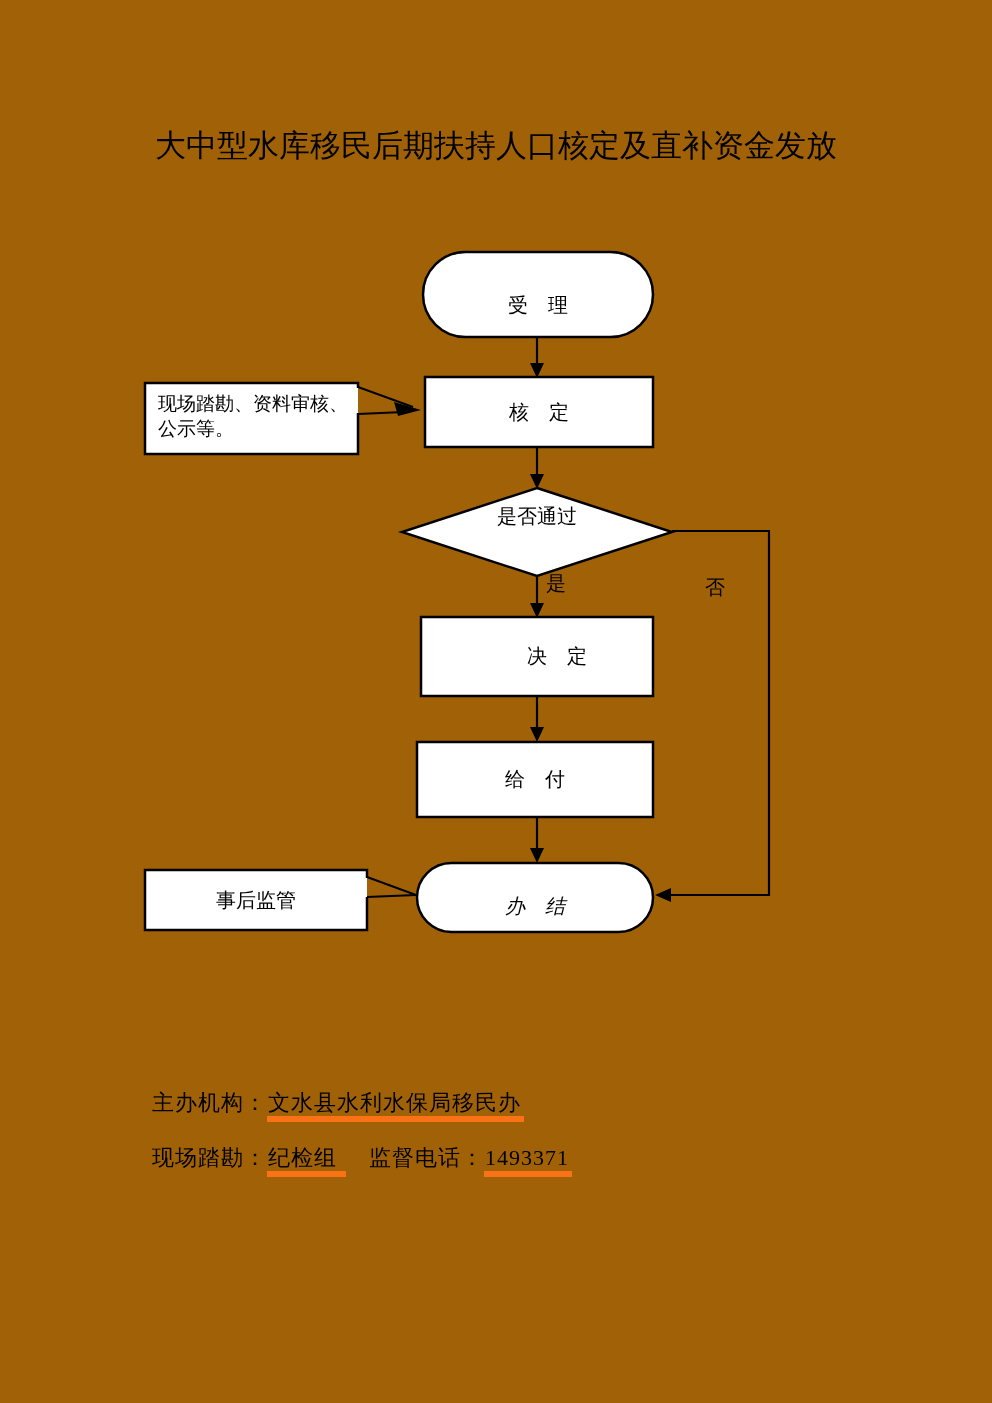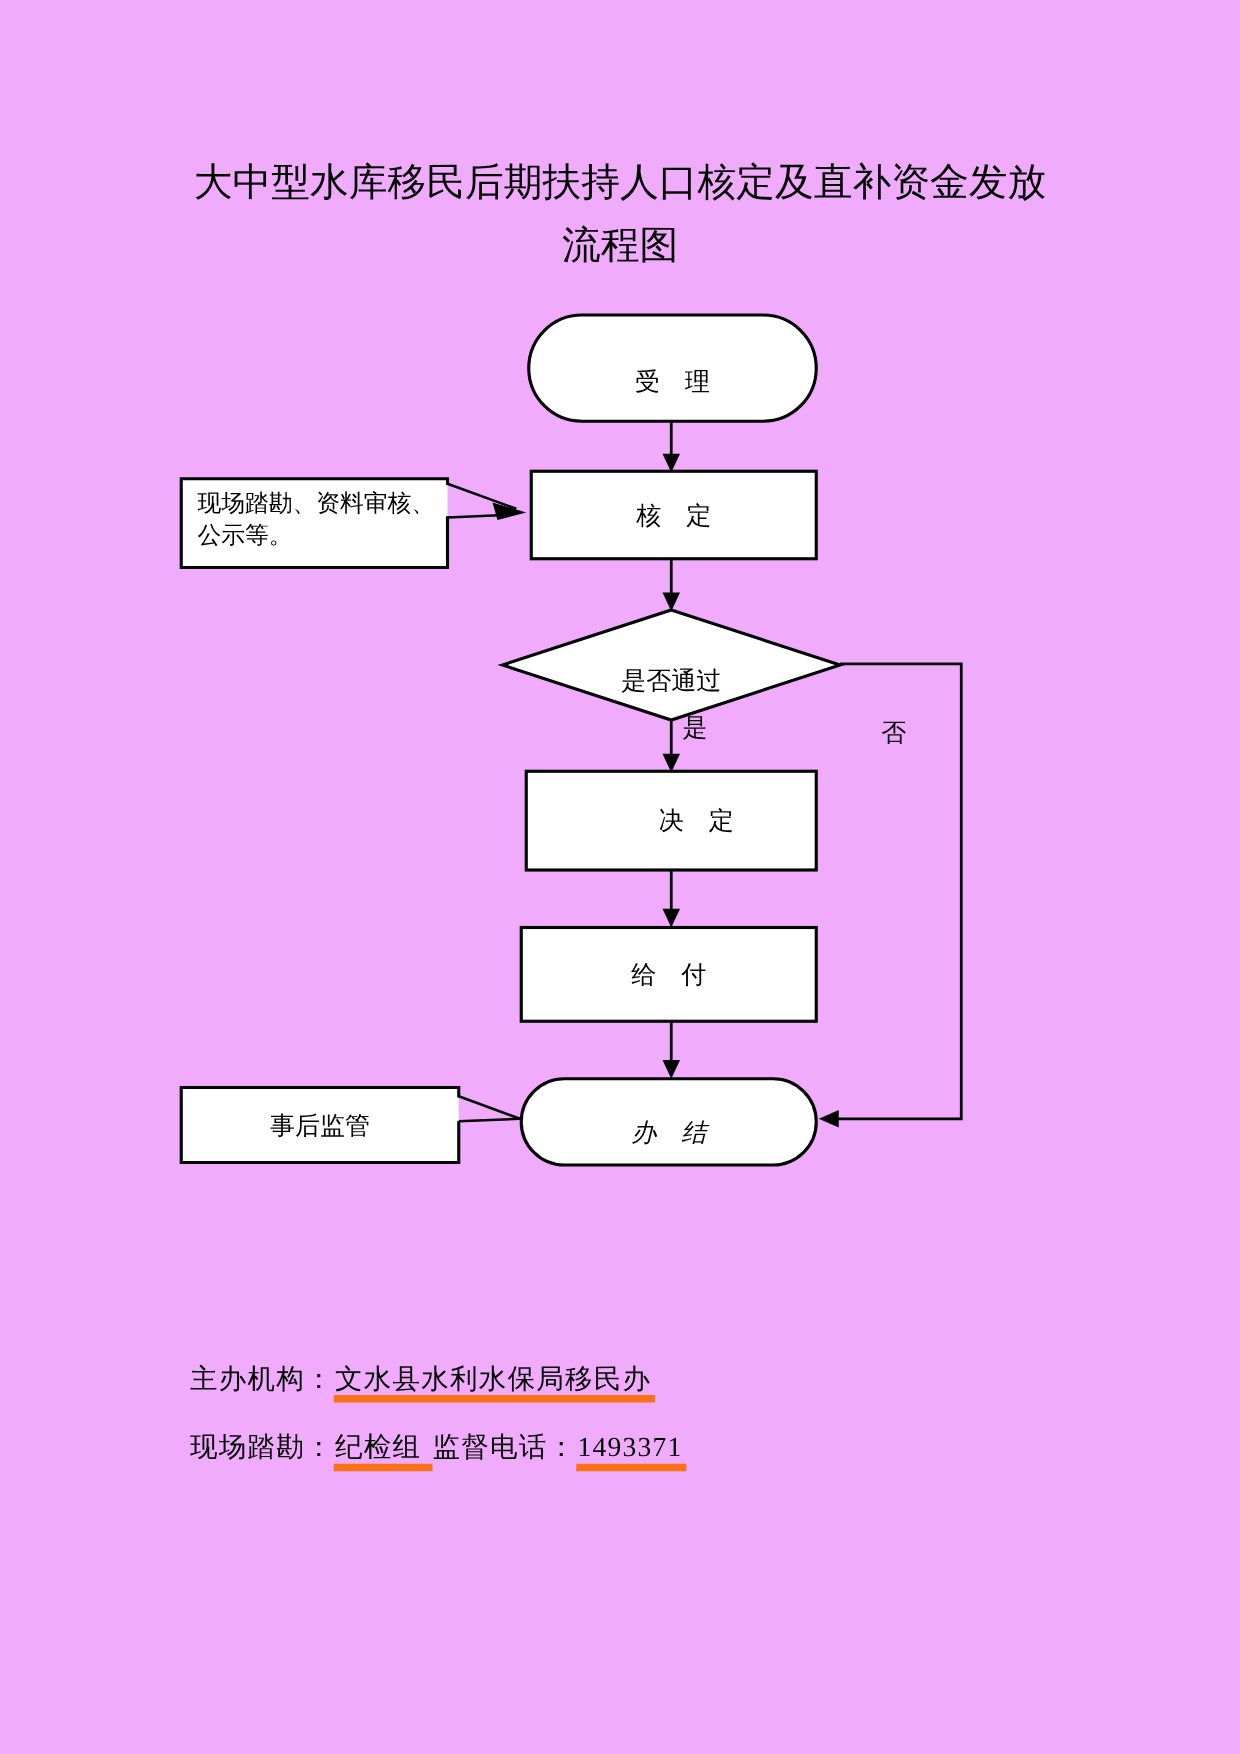--- a/index.html
+++ b/index.html
@@ -1,21 +1,21 @@
 <!DOCTYPE html>
 <html><head>
 <meta charset="utf-8">
 <style>
   html, body { margin: 0; padding: 0; background: #888; }
   .page {
     position: relative;
     width: 992px;
     height: 1403px;
     margin: 0 auto;
-    background: #f0abfc;
+    background: #a16207;
     color: #000000;
     font-family: "Liberation Serif", "DejaVu Serif", serif;
     overflow: hidden;
   }
   .title-line {
     position: absolute;
     left: 0;
     width: 992px;
     text-align: center;
     font-size: 31px;
@@ -61,29 +61,28 @@
     letter-spacing: 1px;
     white-space: nowrap;
   }
   #footer-line1 { top: 1088px; }
   #footer-line2 { top: 1143px; }
   .u {
     border-bottom: 6px solid #f97316;
     padding: 0 3px 1px 1px;
   }
   .u-trail { padding-right: 9px; }
-  .gap-left { margin-left: 0; }
+  .gap-left { margin-left: 23px; }
 </style>
 </head>
 <body>
 
 <div class="page">
 
   <div class="title-line" id="title1">大中型水库移民后期扶持人口核定及直补资金发放</div>
-  <div class="title-line" id="title2">流程图</div>
 
   <svg class="diagram" viewBox="0 0 992 1403">
     <g fill="none" stroke="#000000" stroke-width="2.2">
 
       <line x1="537" y1="337" x2="537" y2="366"></line>
 
       <line x1="537" y1="447" x2="537" y2="476"></line>
 
       <line x1="537" y1="576" x2="537" y2="605"></line>
 
@@ -121,21 +120,21 @@
 
     <path d="M 367 878 L 367 870 L 145 870 L 145 930 L 367 930 L 367 897" fill="#ffffff" stroke="#000000" stroke-width="2.5"></path>
     <g fill="none" stroke="#000000" stroke-width="2">
       <line x1="367" y1="877" x2="416" y2="895"></line>
       <line x1="367" y1="897" x2="416" y2="895"></line>
     </g>
   </svg>
 
   <div class="flow-label" style="left:423px; top:252px; width:230px; height:106px;">受　理</div>
   <div class="flow-label" style="left:425px; top:377px; width:228px; height:70px;">核　定</div>
-  <div class="flow-label" style="left:437px; top:524px; width:200px; height:40px;">是否通过</div>
+  <div class="flow-label" style="left:437px; top:496px; width:200px; height:40px;">是否通过</div>
   <div class="flow-label" style="left:421px; top:617px; width:232px; height:79px;margin-left:20px;">决　定</div>
   <div class="flow-label" style="left:417px; top:742px; width:236px; height:75px;">给　付</div>
   <div class="flow-label" style="left:417px; top:863px; width:236px; height:86px;font-style:italic;">办　结</div>
 
   <div class="branch-label" style="left:546px; top:570px;">是</div>
   <div class="branch-label" style="left:705px; top:574px;">否</div>
 
   <div class="note-text">
     <div>现场踏勘、资料审核、</div>
     <div>公示等。</div>

